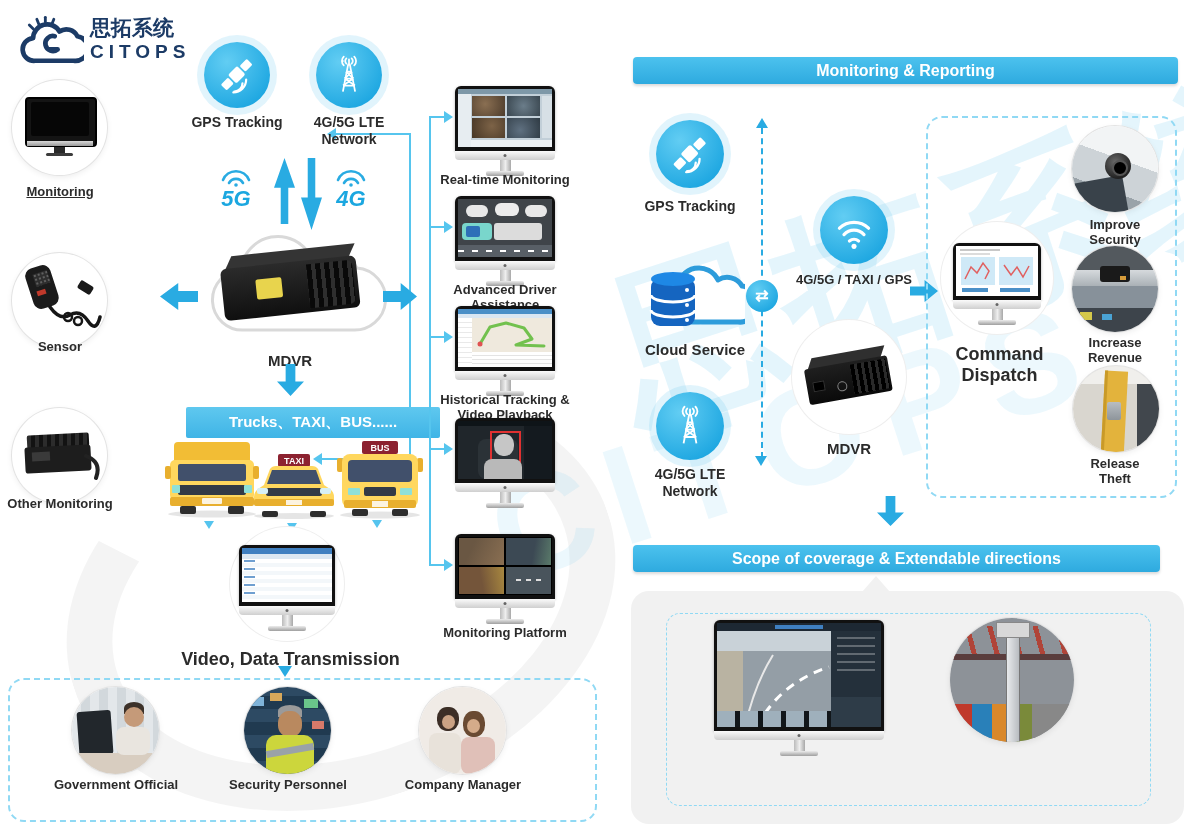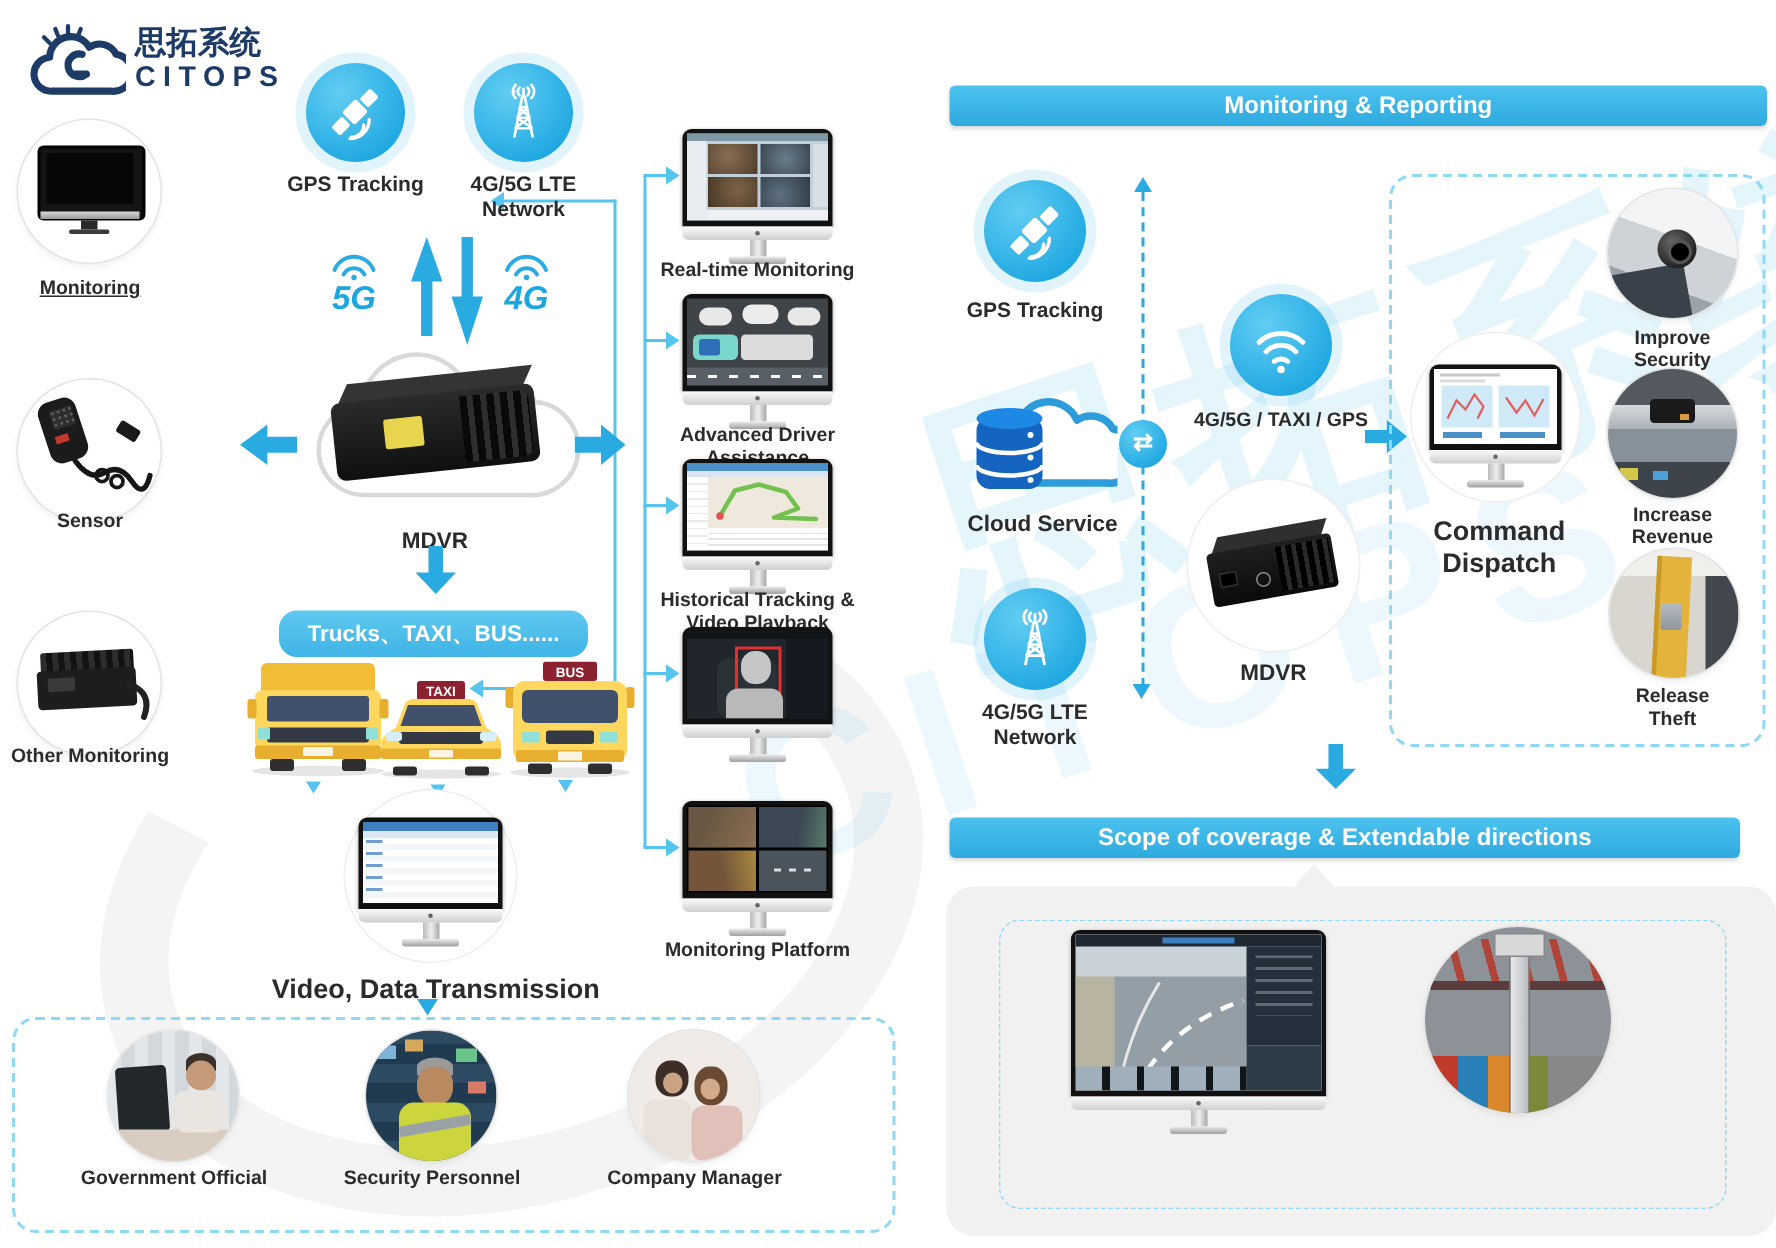--- a/index.html
+++ b/index.html
@@ -172,22 +172,22 @@
     <div class="a" style="left:0;top:12px;width:136px;height:52px;background:linear-gradient(180deg,#2b2b2b,#0f0f0f);border-radius:6px;"></div>
     <div class="a" style="left:86px;top:16px;width:46px;height:44px;background:repeating-linear-gradient(90deg,#090909 0 5px,#2e2e2e 5px 9px);border-radius:0 6px 6px 0;"></div>
     <div class="a" style="left:34px;top:26px;width:26px;height:20px;background:#E8D44D;border-radius:2px;"></div>
   </div>
   <div class="lb lb15" style="left:255px;top:352px;width:70px;">MDVR</div>
 
   <div class="fat left" style="left:160px;top:283px;width:38px;height:27px;"></div>
   <div class="fat right" style="left:383px;top:283px;width:34px;height:27px;"></div>
   <div class="fat down" style="left:277px;top:364px;width:27px;height:32px;"></div>
 
-  <div class="a" style="left:186px;top:407px;width:206px;height:31px;background:linear-gradient(180deg,#5FC8EF,#3FB4E6);
-              border-radius:12px;color:#fff;font-weight:bold;font-size:15px;display:flex;align-items:center;justify-content:center;">Trucks、TAXI、BUS......</div>
+  <div class="a" style="left:186px;top:407px;width:254px;height:31px;background:linear-gradient(180deg,#5FC8EF,#3FB4E6);
+              border-radius:2px;color:#fff;font-weight:bold;font-size:15px;display:flex;align-items:center;justify-content:center;">Trucks、TAXI、BUS......</div>
 
   <svg class="a" style="left:162px;top:440px;" width="100" height="78" viewBox="0 0 100 78">
     <ellipse cx="50" cy="74" rx="44" ry="3.5" fill="#000" opacity="0.1"></ellipse>
     <rect x="12" y="2" width="76" height="24" rx="4" fill="#F2BD35"></rect>
     <rect x="8" y="20" width="84" height="40" rx="5" fill="#FFD75E"></rect>
     <rect x="3" y="26" width="6" height="13" rx="2" fill="#E8AF2E"></rect>
     <rect x="91" y="26" width="6" height="13" rx="2" fill="#E8AF2E"></rect>
     <rect x="16" y="24" width="68" height="17" rx="2" fill="#41506B"></rect>
     <rect x="16" y="45" width="68" height="10" rx="2" fill="#333A46"></rect>
     <rect x="10" y="45" width="8" height="8" rx="1" fill="#8FE0D8"></rect>

